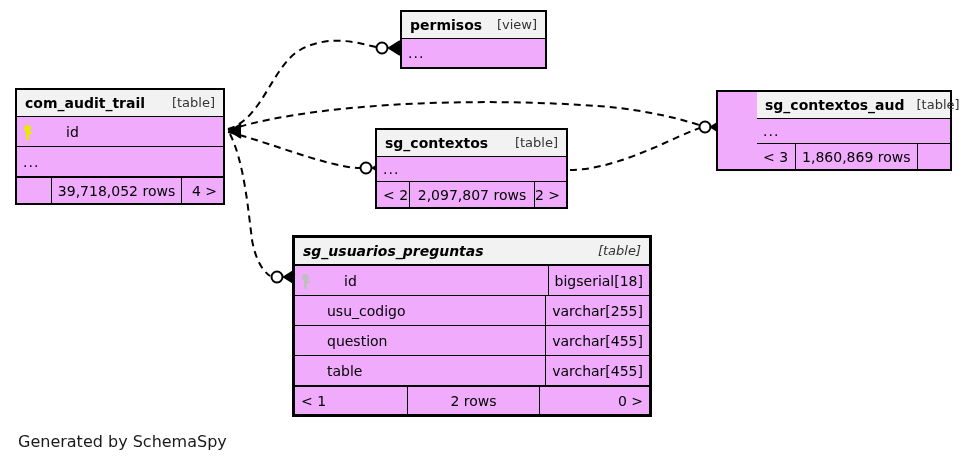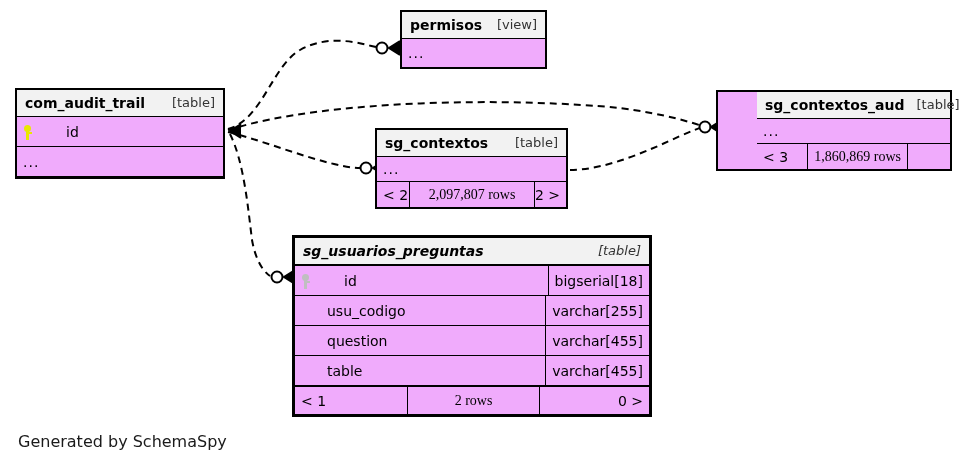--- a/index.html
+++ b/index.html
@@ -157,21 +157,21 @@
     color: #000000;
     display: flex;
     align-items: center;
     box-sizing: border-box;
     height: 100%;
     padding: 0 6px;
     white-space: nowrap;
   }
   .foot-cell + .foot-cell { border-left: 1px solid #000000; }
   .fc-left  { justify-content: flex-start; }
-  .fc-mid   { justify-content: center; flex: 1 1 auto; font-family: Liberation Serif, serif; }
+  .fc-mid   { justify-content: center; flex: 1 1 auto; }
   .fc-right { justify-content: flex-end; }
 
   
   .credit {
     position: absolute;
     left: 18px;
     top: 432px;
     font-size: 16px;
     color: #1a1a1a;
     white-space: nowrap;
@@ -225,20 +225,25 @@
           <span class="keyicon key-pk">
             <i class="head"></i>
               <i class="shaft"></i>
               <i class="tooth"></i>
           </span>
           <span class="col-label">id</span>
         </span>
       </div>
       <div class="ellipsis-row">...</div>
     </div>
+    <div class="foot">
+      <div class="foot-cell fc-left" style="width:34px;"></div>
+      <div class="foot-cell fc-mid">39,718,052 rows</div>
+      <div class="foot-cell fc-right" style="width:42px;">4 &gt;</div>
+    </div>
   </div>
 
   <div class="node" style="left:400px; top:10px; width:147px;">
     <div class="node-title">
       <span class="tname">permisos</span>
       <span class="ttype">[view]</span>
     </div>
     <div class="cols">
       <div class="ellipsis-row noborder" style="height:28px;">...</div>
     </div>

